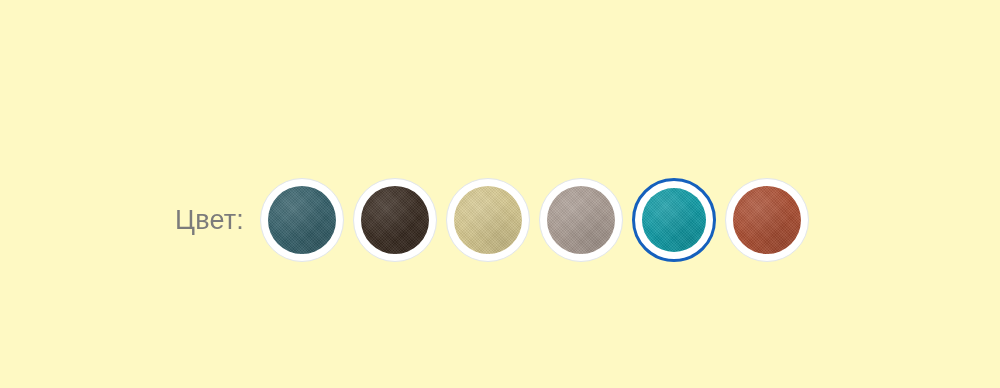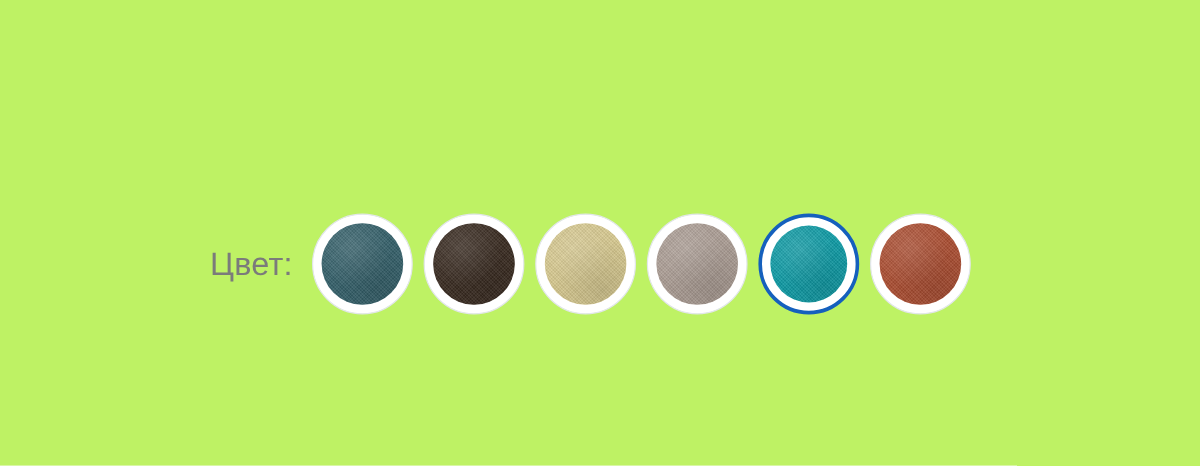--- a/index.html
+++ b/index.html
@@ -104,21 +104,21 @@
     inset: 0;
     border-radius: 50%;
     background: radial-gradient(circle at 36% 30%, rgba(255,255,255,0.13) 0%, rgba(255,255,255,0.0) 52%),
                 radial-gradient(circle at 70% 82%, rgba(0,0,0,0.10) 0%, rgba(0,0,0,0.0) 58%);
     pointer-events: none;
   }
 </style>
 </head>
 <body style="background: rgb(253, 253, 253);">
 
-<div class="page" style="background: #bef264;">
+<div class="page" style="background: #fef9c3;">
 
   <div class="option-row">
 
     <div class="option-label" style="color: rgb(123, 123, 123);">Цвет:</div>
 
     <div class="swatch-list">
         <div class="swatch" role="radio" aria-checked="false" style="border-color: rgb(226, 230, 234);">
           <div class="swatch-disc" style="background-color: rgb(54, 97, 107);"></div>
         </div>
         <div class="swatch" role="radio" aria-checked="false" style="border-color: rgb(226, 230, 234);">

